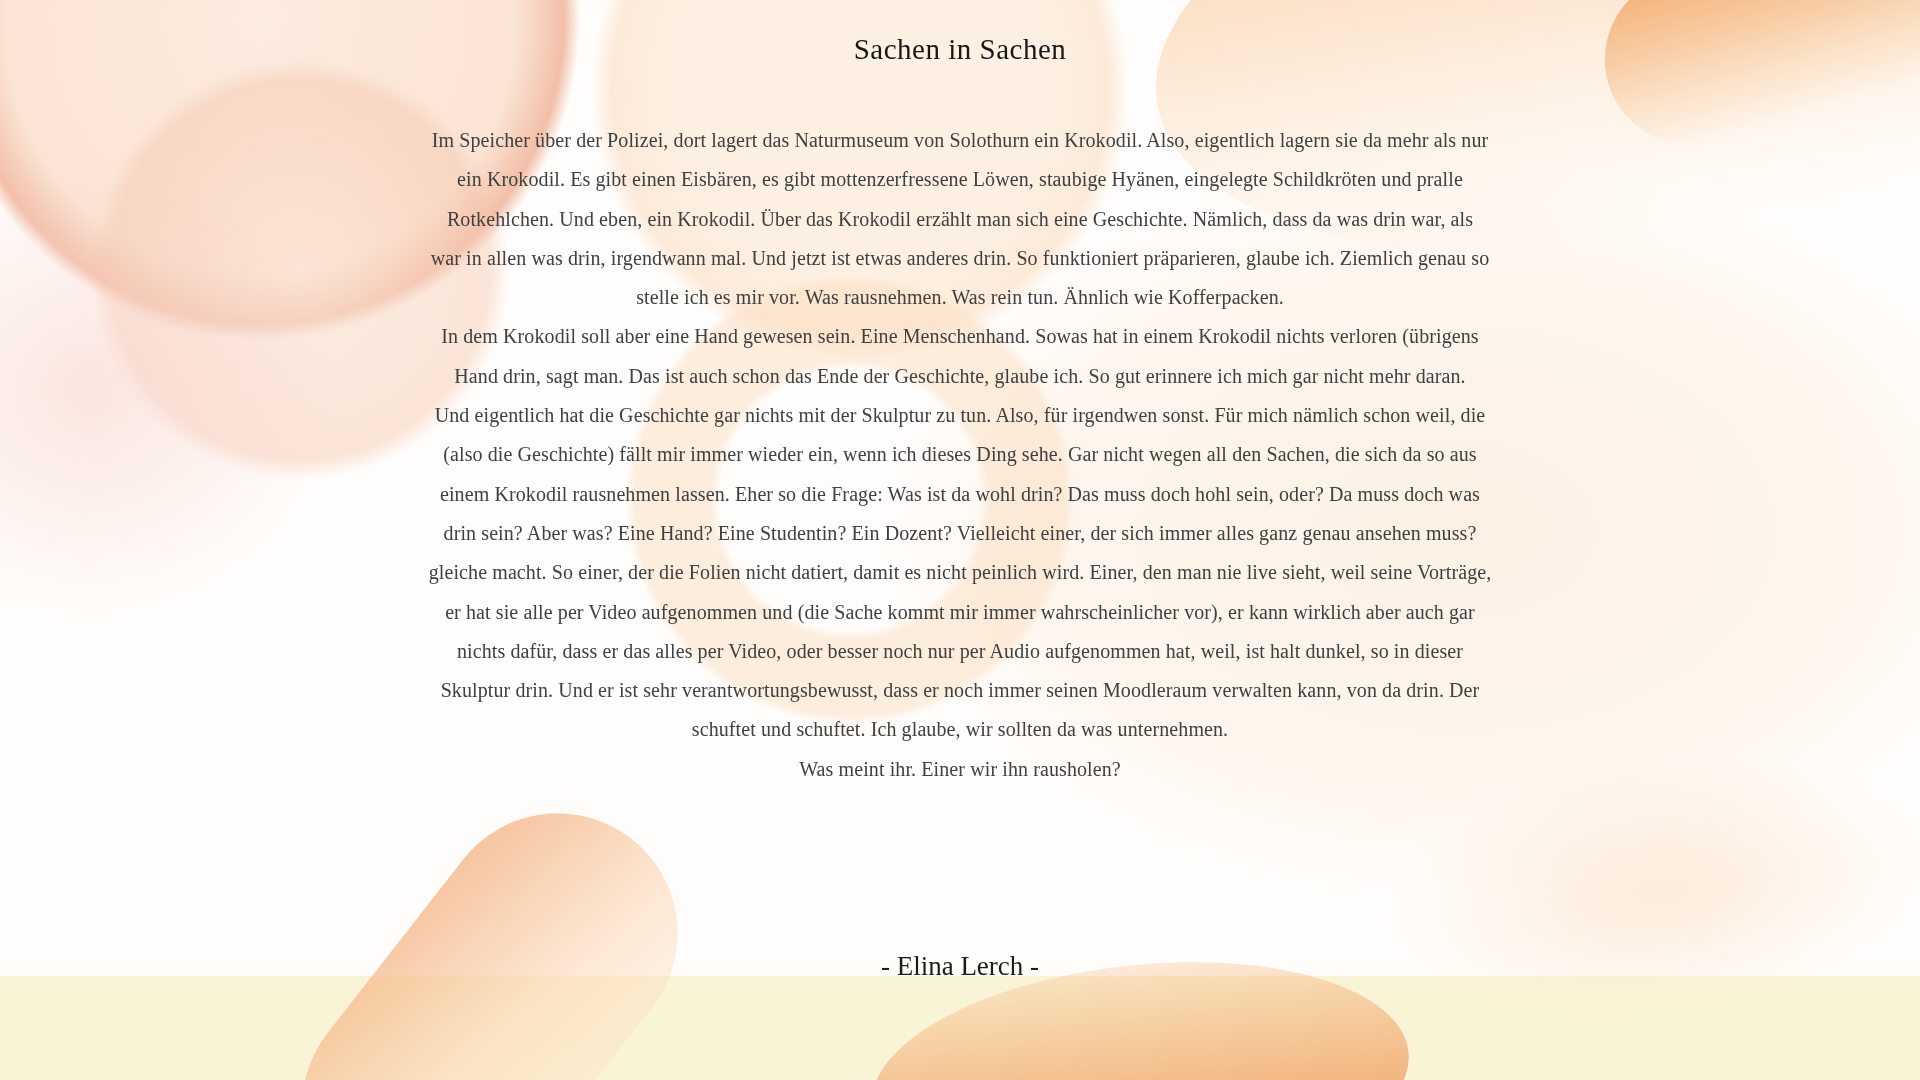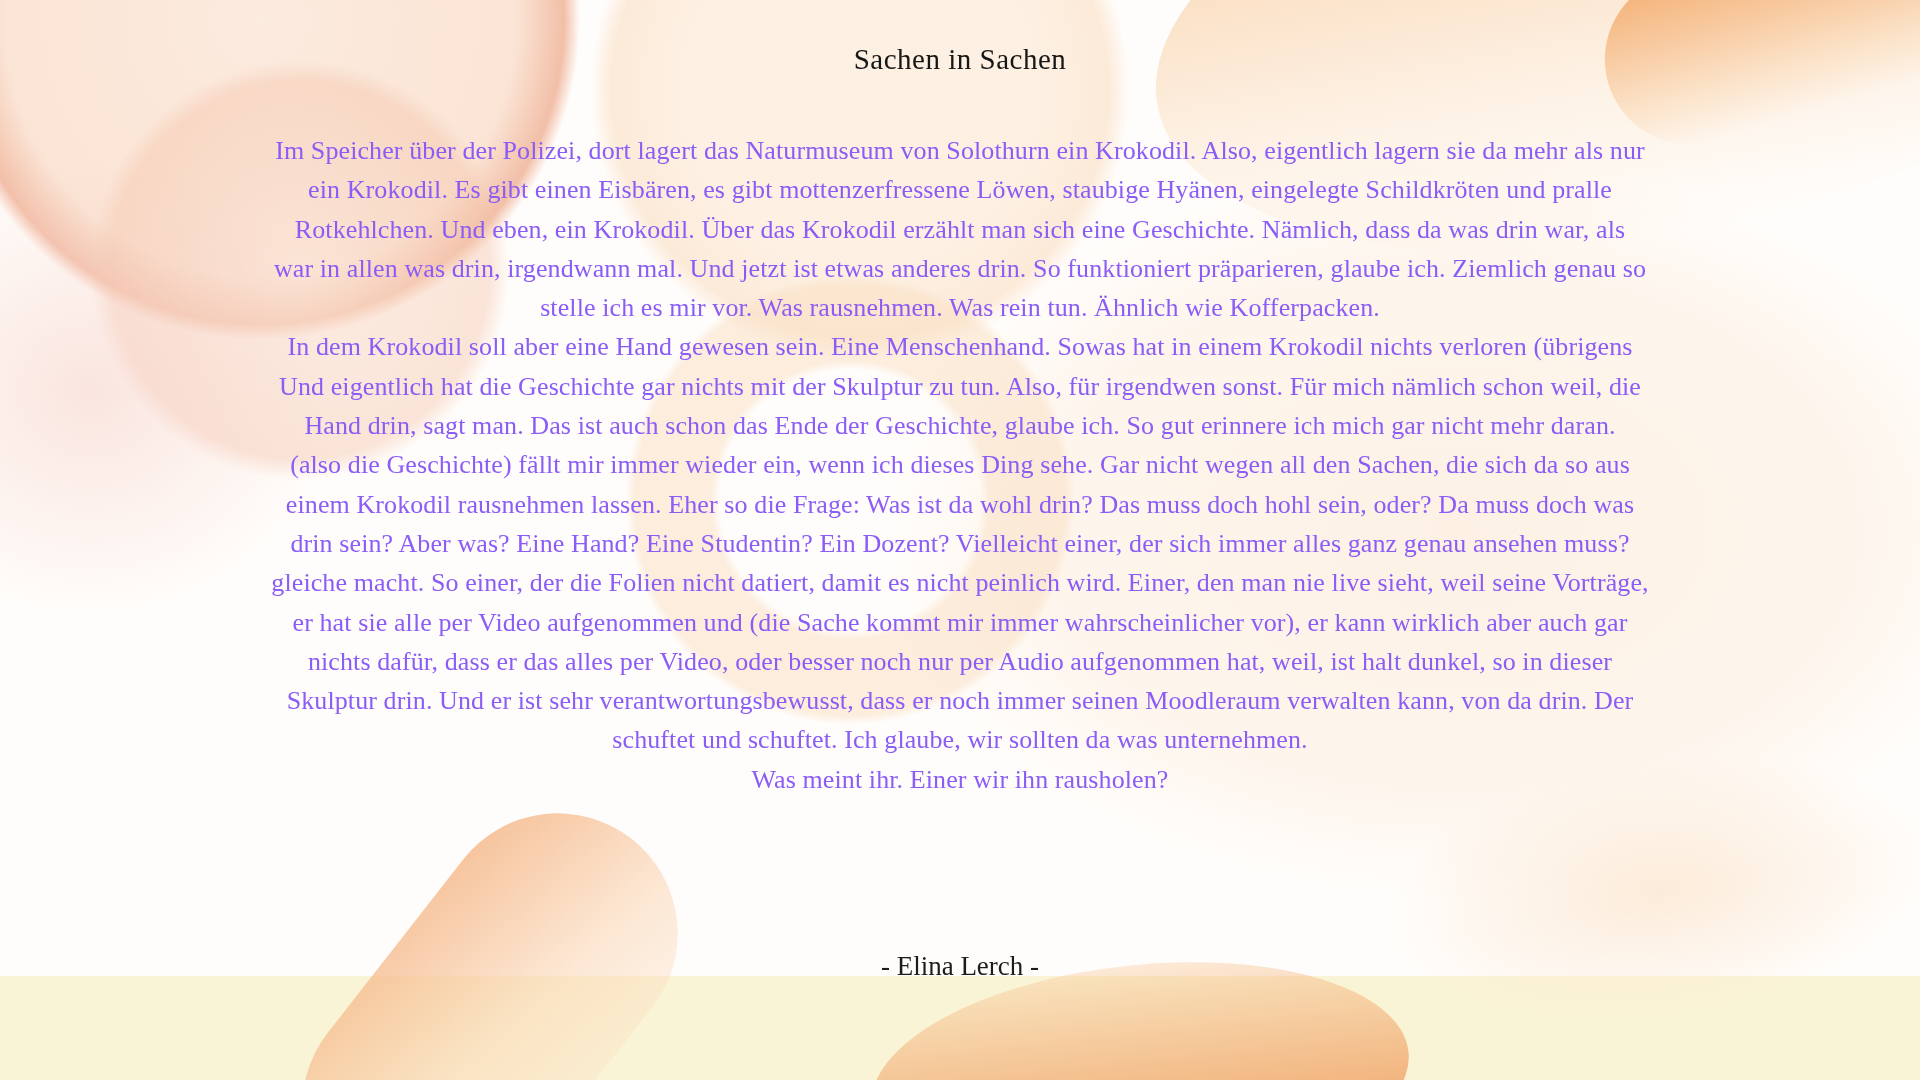--- a/index.html
+++ b/index.html
@@ -108,39 +108,39 @@
   }
 
   
   .content {
     position: absolute;
     left: 0; top: 0;
     width: 1920px; height: 1080px;
     z-index: 2;
   }
   .title {
-    margin: 16px;
+    margin: 6px;
     padding-top: 27px;
     text-align: center;
     font-size: 29px;
     font-weight: 400;
     letter-spacing: 0.5px;
     color: #171717;
   }
   .body-text {
     margin-top: 55px;
     display: flex;
     flex-direction: column;
     align-items: center;
   }
   .body-line {
-    font-size: 26px;
+    font-size: 20px;
     line-height: 39.3px;
     white-space: nowrap;
-    color: #8b5cf6;
+    color: #404040;
     letter-spacing: 0.1px;
   }
   .attribution {
     position: absolute;
     left: 0; top: 951px;
     width: 1920px;
     text-align: center;
     font-size: 27px;
     color: #1c1c1c;
   }
@@ -167,22 +167,22 @@
 
   <div class="content">
     <h1 class="title">Sachen in Sachen</h1>
     <div class="body-text">
         <div class="body-line">Im Speicher über der Polizei, dort lagert das Naturmuseum von Solothurn ein Krokodil. Also, eigentlich lagern sie da mehr als nur</div>
         <div class="body-line">ein Krokodil. Es gibt einen Eisbären, es gibt mottenzerfressene Löwen, staubige Hyänen, eingelegte Schildkröten und pralle</div>
         <div class="body-line">Rotkehlchen. Und eben, ein Krokodil. Über das Krokodil erzählt man sich eine Geschichte. Nämlich, dass da was drin war, als</div>
         <div class="body-line">war in allen was drin, irgendwann mal. Und jetzt ist etwas anderes drin. So funktioniert präparieren, glaube ich. Ziemlich genau so</div>
         <div class="body-line">stelle ich es mir vor. Was rausnehmen. Was rein tun. Ähnlich wie Kofferpacken.</div>
         <div class="body-line">In dem Krokodil soll aber eine Hand gewesen sein. Eine Menschenhand. Sowas hat in einem Krokodil nichts verloren (übrigens</div>
+        <div class="body-line">Hand drin, sagt man. Das ist auch schon das Ende der Geschichte, glaube ich. So gut erinnere ich mich gar nicht mehr daran.</div>
         <div class="body-line">Und eigentlich hat die Geschichte gar nichts mit der Skulptur zu tun. Also, für irgendwen sonst. Für mich nämlich schon weil, die</div>
-        <div class="body-line">Hand drin, sagt man. Das ist auch schon das Ende der Geschichte, glaube ich. So gut erinnere ich mich gar nicht mehr daran.</div>
         <div class="body-line">(also die Geschichte) fällt mir immer wieder ein, wenn ich dieses Ding sehe. Gar nicht wegen all den Sachen, die sich da so aus</div>
         <div class="body-line">einem Krokodil rausnehmen lassen. Eher so die Frage: Was ist da wohl drin? Das muss doch hohl sein, oder? Da muss doch was</div>
         <div class="body-line">drin sein? Aber was? Eine Hand? Eine Studentin? Ein Dozent? Vielleicht einer, der sich immer alles ganz genau ansehen muss?</div>
         <div class="body-line">gleiche macht. So einer, der die Folien nicht datiert, damit es nicht peinlich wird. Einer, den man nie live sieht, weil seine Vorträge,</div>
         <div class="body-line">er hat sie alle per Video aufgenommen und (die Sache kommt mir immer wahrscheinlicher vor), er kann wirklich aber auch gar</div>
         <div class="body-line">nichts dafür, dass er das alles per Video, oder besser noch nur per Audio aufgenommen hat, weil, ist halt dunkel, so in dieser</div>
         <div class="body-line">Skulptur drin. Und er ist sehr verantwortungsbewusst, dass er noch immer seinen Moodleraum verwalten kann, von da drin. Der</div>
         <div class="body-line">schuftet und schuftet. Ich glaube, wir sollten da was unternehmen.</div>
         <div class="body-line">Was meint ihr. Einer wir ihn rausholen?</div>
       </div>

